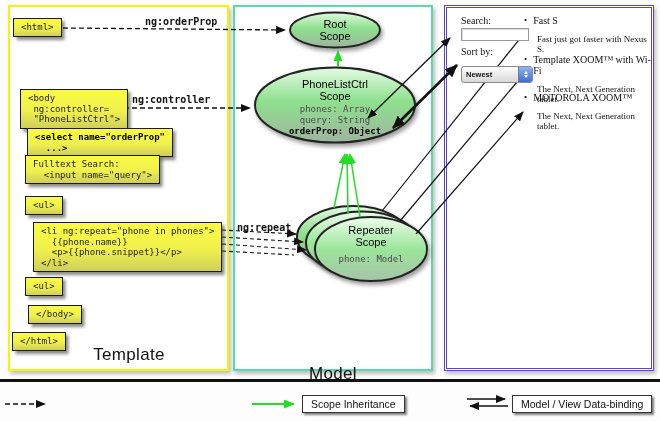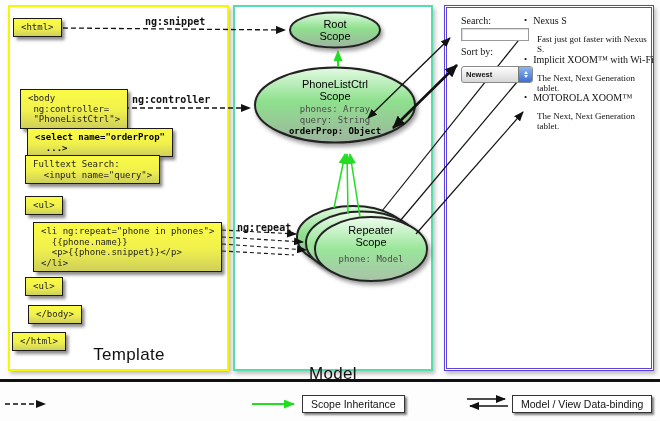--- a/index.html
+++ b/index.html
@@ -129,21 +129,21 @@
   &lt;input name="query"&gt;</div>
   <div class="codebox" style="left:25px;top:196px;">&lt;ul&gt;</div>
   <div class="codebox" style="left:33px;top:222px;">&lt;li ng:repeat="phone in phones"&gt;
   {{phone.name}}
   &lt;p&gt;{{phone.snippet}}&lt;/p&gt;
 &lt;/li&gt;</div>
   <div class="codebox" style="left:25px;top:277px;">&lt;ul&gt;</div>
   <div class="codebox" style="left:28px;top:305px;">&lt;/body&gt;</div>
   <div class="codebox" style="left:12px;top:332px;">&lt;/html&gt;</div>
 
-  <div class="ng-label" style="left:145px;top:16px;">ng:snippet</div>
+  <div class="ng-label" style="left:145px;top:16px;">ng:orderProp</div>
   <div class="ng-label" style="left:132px;top:94px;">ng:controller</div>
   <div class="ng-label" style="left:237px;top:222px;">ng:repeat</div>
 
   <div class="scope-title" style="left:290px;top:18px;width:90px;">Root
 Scope</div>
   <div class="scope-title" style="left:255px;top:78px;width:160px;">PhoneListCtrl
 Scope</div>
   <div class="scope-props" style="left:255px;top:104px;width:160px;">
     <div>phones: Array</div>
     <div>query: String</div>
@@ -160,28 +160,28 @@
     <span class="sel-text">Newest</span>
     <span class="sel-btn">
       <span class="tri-up"></span>
         <span class="tri-down"></span>
     </span>
   </div>
 
   <div class="phone-item" style="top:15px;">
     <div class="name-row">
       <span class="bullet">•</span>
-      <span>Nexus S</span>
+      <span>Fast S</span>
     </div>
     <div class="desc">Fast just got faster with Nexus S.</div>
   </div>
   <div class="phone-item" style="top:54px;">
     <div class="name-row">
       <span class="bullet">•</span>
-      <span>Implicit XOOM™ with Wi-Fi</span>
+      <span>Template XOOM™ with Wi-Fi</span>
     </div>
     <div class="desc">The Next, Next Generation tablet.</div>
   </div>
   <div class="phone-item" style="top:92px;">
     <div class="name-row">
       <span class="bullet">•</span>
       <span>MOTOROLA XOOM™</span>
     </div>
     <div class="desc">The Next, Next Generation tablet.</div>
   </div>

